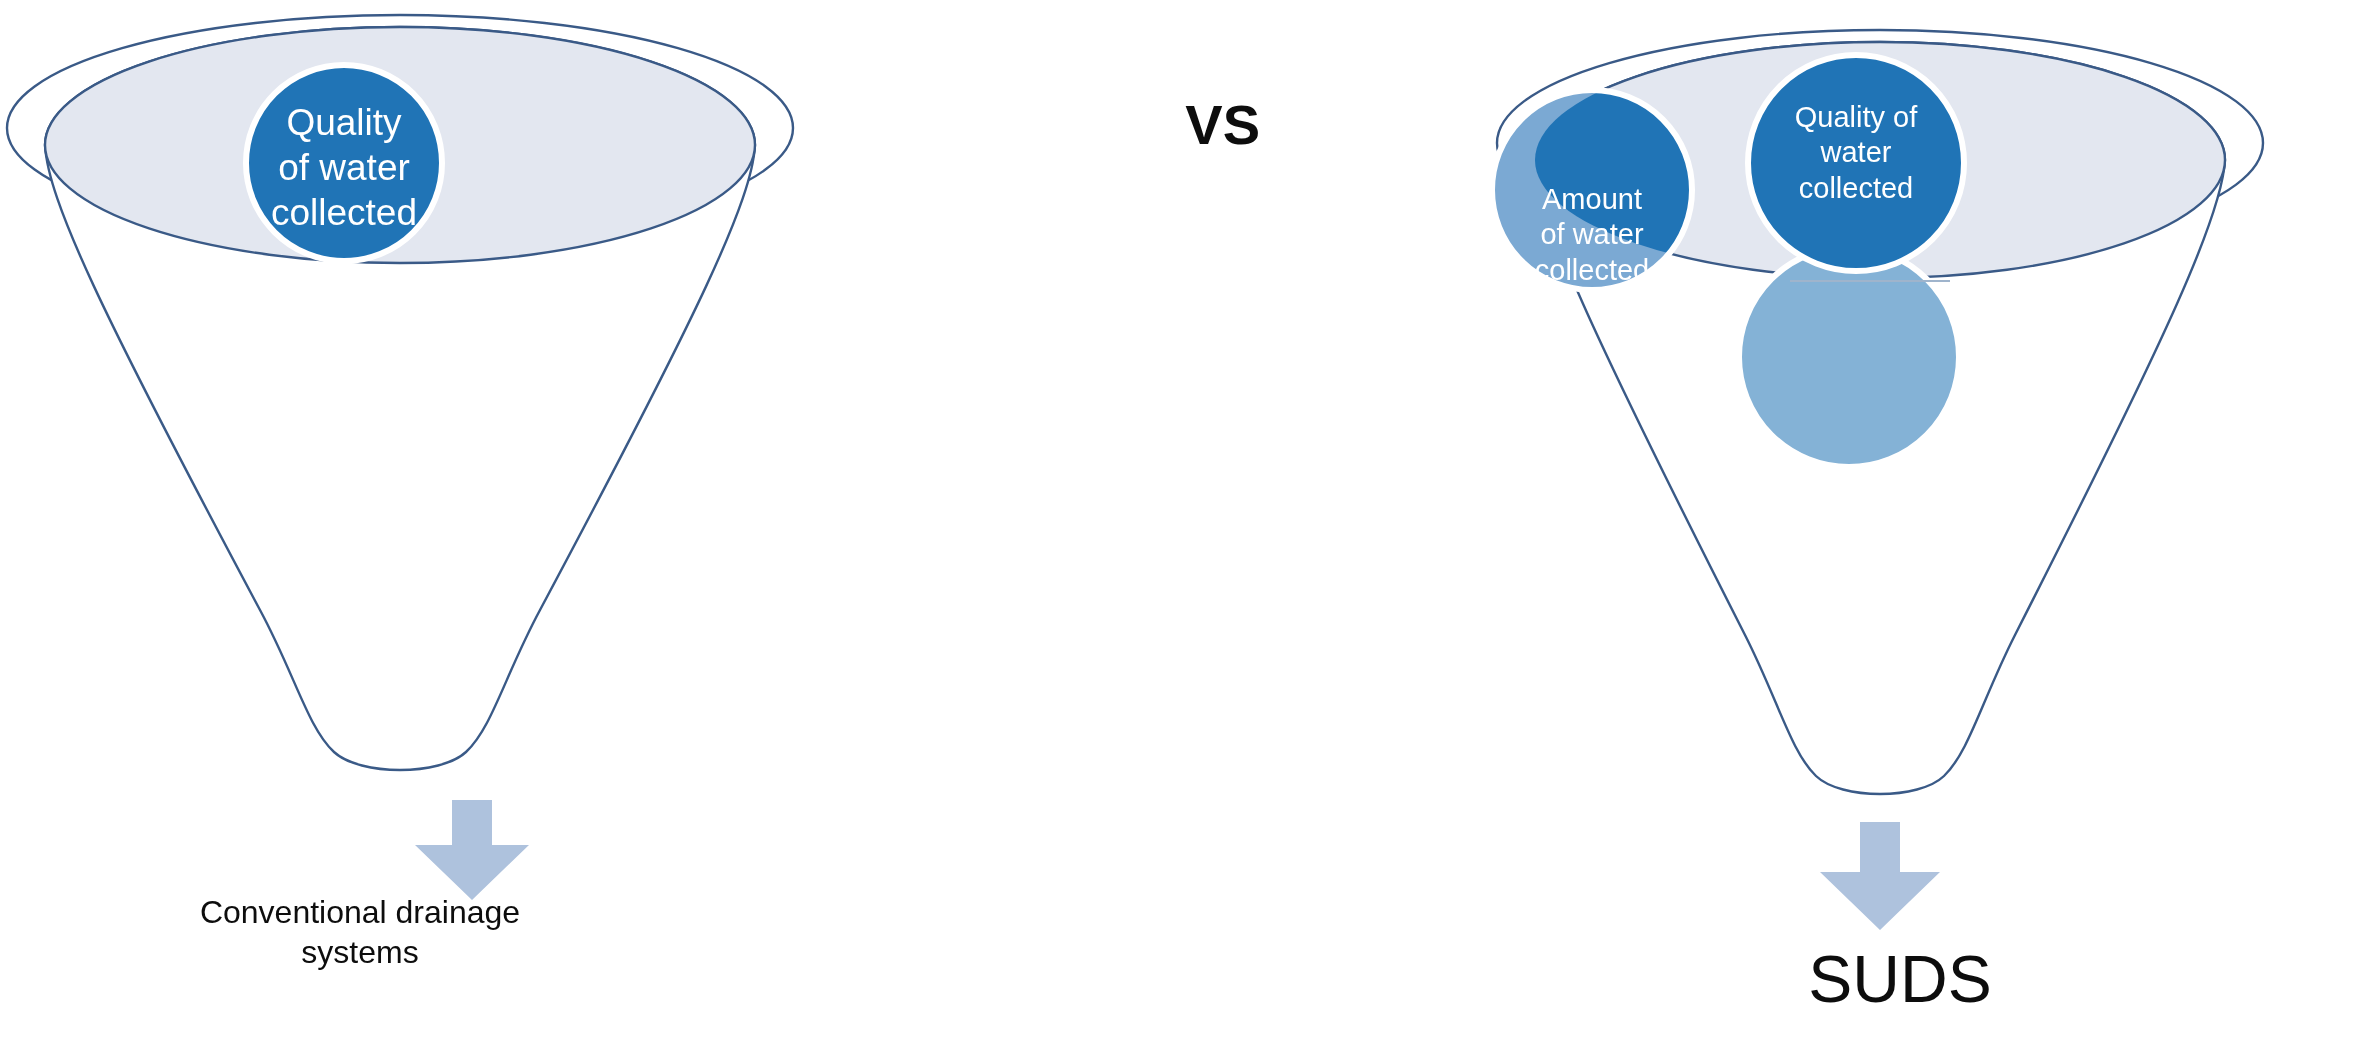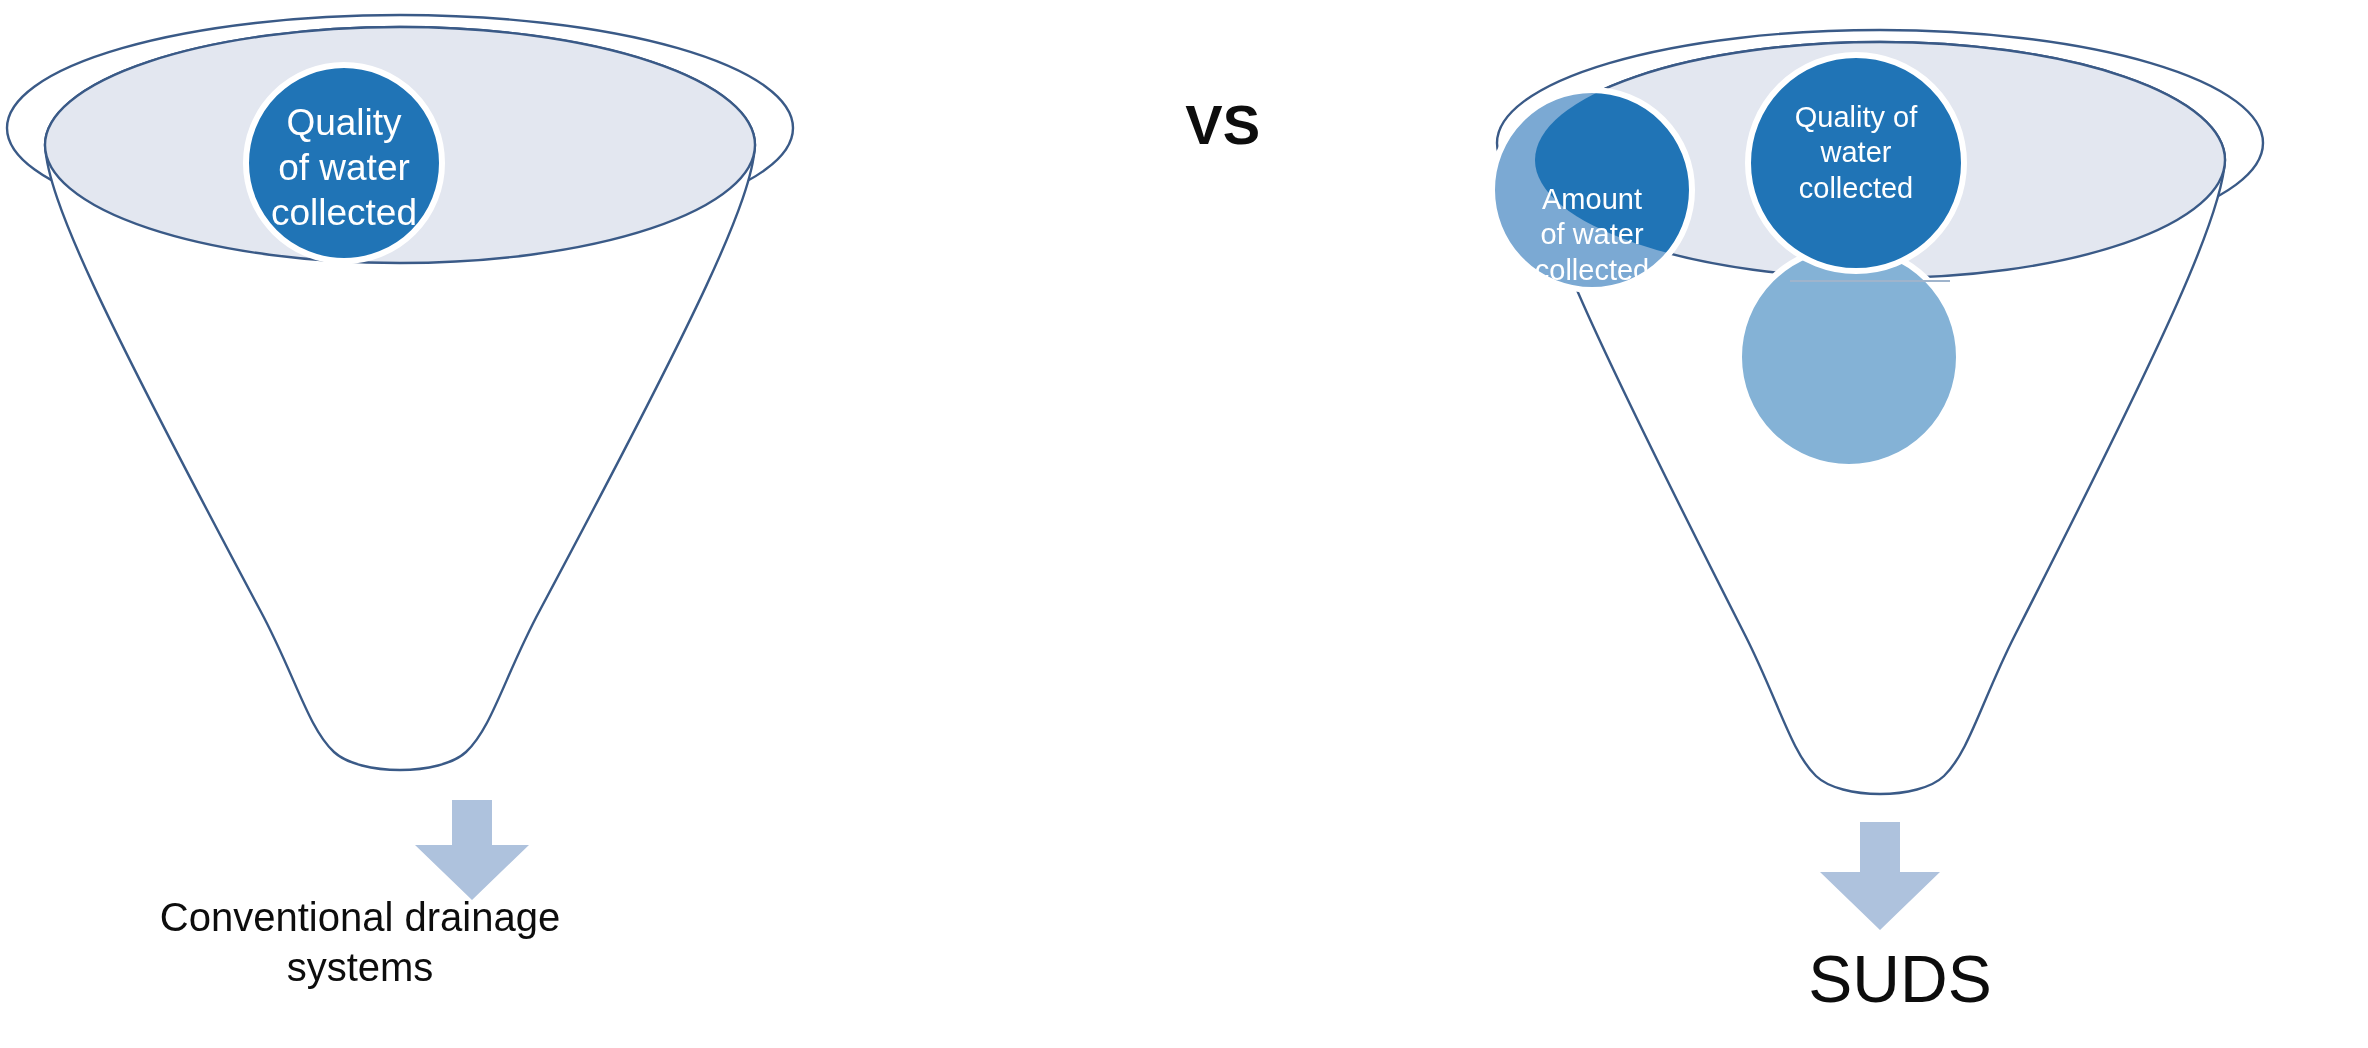--- a/index.html
+++ b/index.html
@@ -53,21 +53,21 @@
     text-align: right;
     font-size: 56px;
     font-weight: bold;
     color: #0d0d0d;
     font-family: "Liberation Sans", sans-serif;
   }
   #left-caption {
     left: 90px;
     top: 892px;
     width: 540px;
-    font-size: 40px;
+    font-size: 32px;
   }
   #right-caption {
     left: 1640px;
     top: 938px;
     width: 520px;
     font-size: 66px;
   }
   
   #lbl-left-quality {
     left: 238px;

